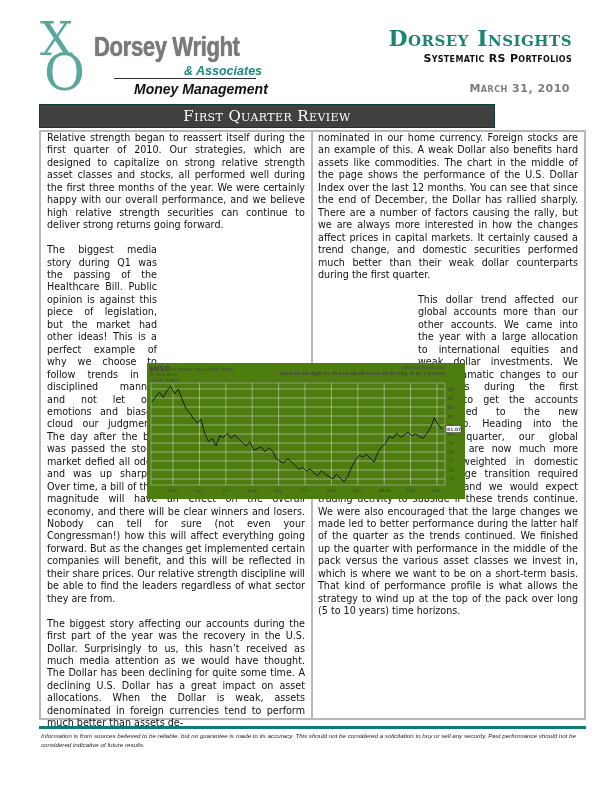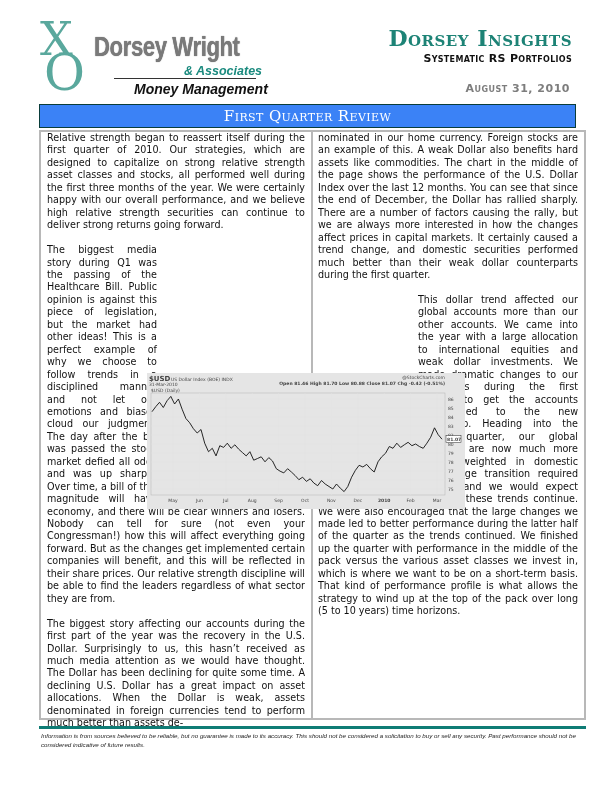--- a/index.html
+++ b/index.html
@@ -13,35 +13,35 @@
     .logo-assoc { position: absolute; left: 146px; top: 44px; font-family: "Liberation Sans", sans-serif; font-style: italic; font-weight: bold; font-size: 12.5px; color: #1a8a7e; white-space: nowrap; }
     .logo-rule { position: absolute; left: 76px; top: 58px; width: 142px; height: 1px; background: #333; }
     .logo-mm { position: absolute; left: 96px; top: 61px; font-family: "Liberation Sans", sans-serif; font-style: italic; font-weight: bold; font-size: 14px; color: #111; white-space: nowrap; }
 
     
     .hdr-title { position: absolute; right: 40px; top: 25px; font-family: "DejaVu Serif", serif; font-weight: bold; font-variant: small-caps; font-size: 22px; color: #1d8376; letter-spacing: 0.5px; white-space: nowrap; }
     .hdr-sub { position: absolute; right: 40px; top: 52px; font-family: "DejaVu Sans", sans-serif; font-weight: bold; font-variant: small-caps; font-size: 11px; color: #111; white-space: nowrap; letter-spacing: 0.3px; margin-left: 48px; }
     .hdr-date { position: absolute; right: 42px; top: 82px; font-family: "DejaVu Sans", sans-serif; font-weight: bold; font-variant: small-caps; font-size: 11px; color: #7d7d7d; white-space: nowrap; letter-spacing: 0.5px; }
 
     
-    .banner { position: absolute; left: 39px; top: 104px; width: 537px; height: 24px; background: #3b82f6; border: 1px solid #0a3d3a; box-sizing: border-box; }
+    .banner { position: absolute; left: 39px; top: 104px; width: 456px; height: 24px; background: #404040; border: 1px solid #0a3d3a; box-sizing: border-box; }
     .banner-text { display: block; text-align: center; font-family: "DejaVu Serif", serif; font-variant: small-caps; font-size: 15px; color: #ffffff; line-height: 22px; letter-spacing: 0.4px; }
 
     
     .content { position: absolute; left: 39px; top: 130px; width: 547px; height: 590px; border: 2px solid #b8b8b8; box-sizing: border-box; }
     .col-divider { position: absolute; left: 270px; top: 0; width: 2px; height: 100%; background: #b8b8b8; }
     .col { position: absolute; top: 0; font-family: "DejaVu Sans", sans-serif; font-size: 9.6px; line-height: 12.45px; text-align: justify; color: #111; }
     .col p { margin: 0 0 12.45px 0; }
     .col-left { left: 6px; width: 258px; }
     .col-right { left: 277px; width: 260px; }
     .float-gap-left { float: right; width: 148px; height: 128px; }
     .float-gap-right { float: left; width: 100px; height: 128px; }
 
     
-    .chart { position: absolute; left: 147px; top: 373px; width: 318px; height: 136px; background: #e5e5e5; }
+    .chart { position: absolute; left: 147px; top: 363px; width: 318px; height: 136px; background: #4d7c0f; }
     .chart svg { display: block; }
     .ct { font-family: "DejaVu Sans", sans-serif; fill: #444; }
 
     
     .footer-rule { position: absolute; left: 39px; top: 726px; width: 547px; height: 3px; background: #0f7c75; }
     .footer-text { position: absolute; left: 41px; top: 732px; width: 545px; font-family: "Liberation Sans", sans-serif; font-style: italic; font-size: 6.2px; line-height: 8.5px; color: #222; }
   </style>
 </head>
 <body>
 
@@ -49,21 +49,21 @@
   <span class="logo-x">X</span>
   <span class="logo-o">O</span>
   <span class="logo-name">Dorsey Wright</span>
   <span class="logo-assoc">&amp; Associates</span>
   <span class="logo-rule"></span>
   <span class="logo-mm">Money Management</span>
 </div>
 
 <div class="hdr-title">Dorsey Insights</div>
 <div class="hdr-sub">Systematic RS Portfolios</div>
-<div class="hdr-date">August 31, 2010</div>
+<div class="hdr-date">March 31, 2010</div>
 
 <div class="banner">
   <span class="banner-text">First Quarter Review</span>
 </div>
 
 <div class="content">
   <div class="col-divider"></div>
   <div class="col col-left">
     <p>Relative strength began to reassert itself during the first quarter of 2010.  Our strategies, which are designed to capitalize on strong relative strength asset classes and stocks, all performed well during the first three months of the year. We were certainly happy with our overall performance, and we believe high relative strength securities can continue to deliver strong returns going forward.</p>
     <div class="float-gap-left" style="margin-top: 114px;"></div>

